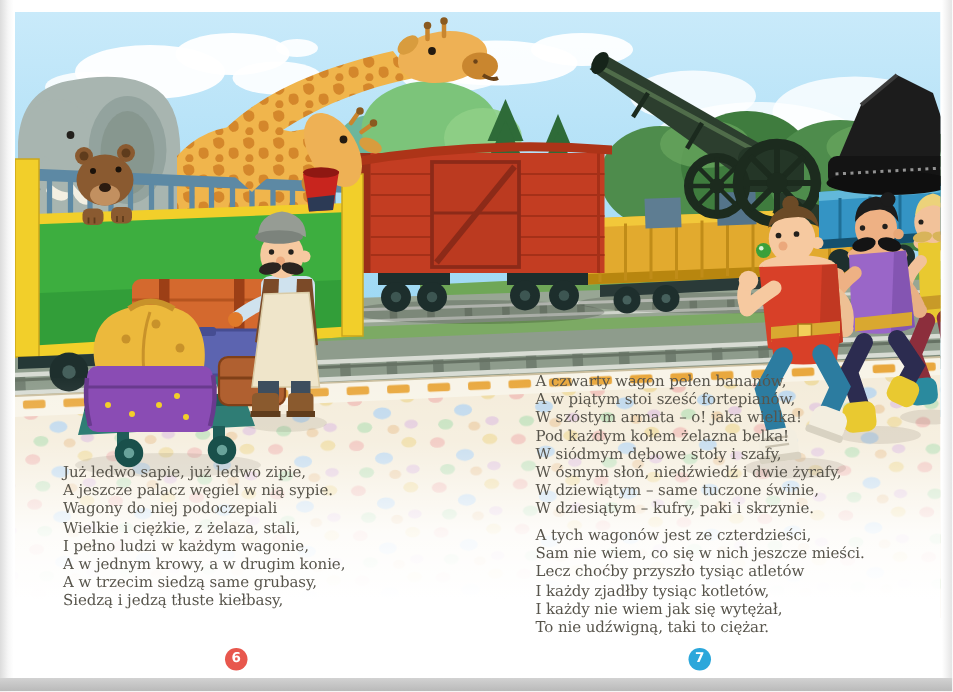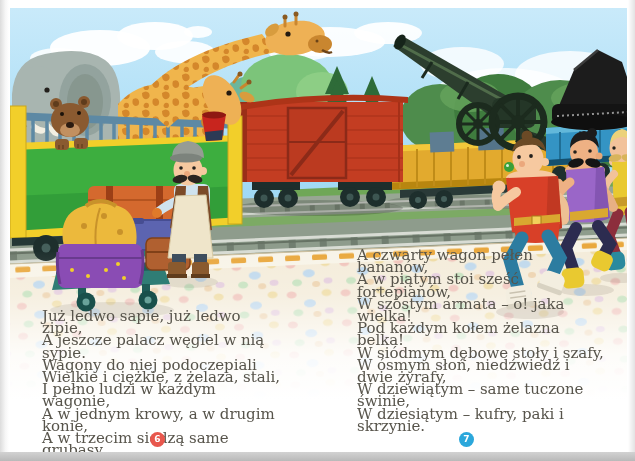--- a/index.html
+++ b/index.html
@@ -1,19 +1,19 @@
 <!DOCTYPE html>
 <html><head>
 <meta charset="utf-8">
 <style>
   html,body{margin:0;padding:0;background:#ffffff;}
   .spread{position:relative;width:635px;height:461px;background:#ffffff;overflow:hidden;
           font-family:"DejaVu Serif", serif;}
   .artwork{position:absolute;left:0;top:0;z-index:1;}
-  .poem{position:absolute;z-index:3;color:#57544b;font-size:15px;line-height:12.2px;
+  .poem{position:absolute;z-index:3;color:#57544b;font-size:10px;line-height:12.2px;
         white-space:pre-line;letter-spacing:-0.05px;}
   .poem-left{left:42px;top:310px;width:240px;}
   .poem-right-1{left:357px;top:249px;width:250px;}
   .poem-right-2{left:357px;top:352px;width:250px;}
   .badge{position:absolute;z-index:4;width:15px;height:15px;border-radius:50%;
          color:#fff;font-family:"DejaVu Sans", sans-serif;font-weight:bold;font-size:9px;
          line-height:15px;text-align:center;}
   .badge-left{left:150px;top:432px;background:#e8574d;}
   .badge-right{left:459px;top:432px;background:#2ba7db;}
   .edge-left{position:absolute;left:0;top:0;width:9px;height:461px;z-index:5;
@@ -438,20 +438,26 @@
 A w trzecim siedzą same grubasy,
 Siedzą i jedzą tłuste kiełbasy,</div>
 <div class="poem poem-right-1">A czwarty wagon pełen bananów,
 A w piątym stoi sześć fortepianów,
 W szóstym armata – o! jaka wielka!
 Pod każdym kołem żelazna belka!
 W siódmym dębowe stoły i szafy,
 W ósmym słoń, niedźwiedź i dwie żyrafy,
 W dziewiątym – same tuczone świnie,
 W dziesiątym – kufry, paki i skrzynie.</div>
+<div class="poem poem-right-2">A tych wagonów jest ze czterdzieści,
+Sam nie wiem, co się w nich jeszcze mieści.
+Lecz choćby przyszło tysiąc atletów
+I każdy zjadłby tysiąc kotletów,
+I każdy nie wiem jak się wytężał,
+To nie udźwigną, taki to ciężar.</div>
 
 <div class="badge badge-left">6</div>
 <div class="badge badge-right">7</div>
 
 <div class="edge-left"></div>
 <div class="edge-right"></div>
 <div class="edge-bottom"></div>
 
 </div>
 

